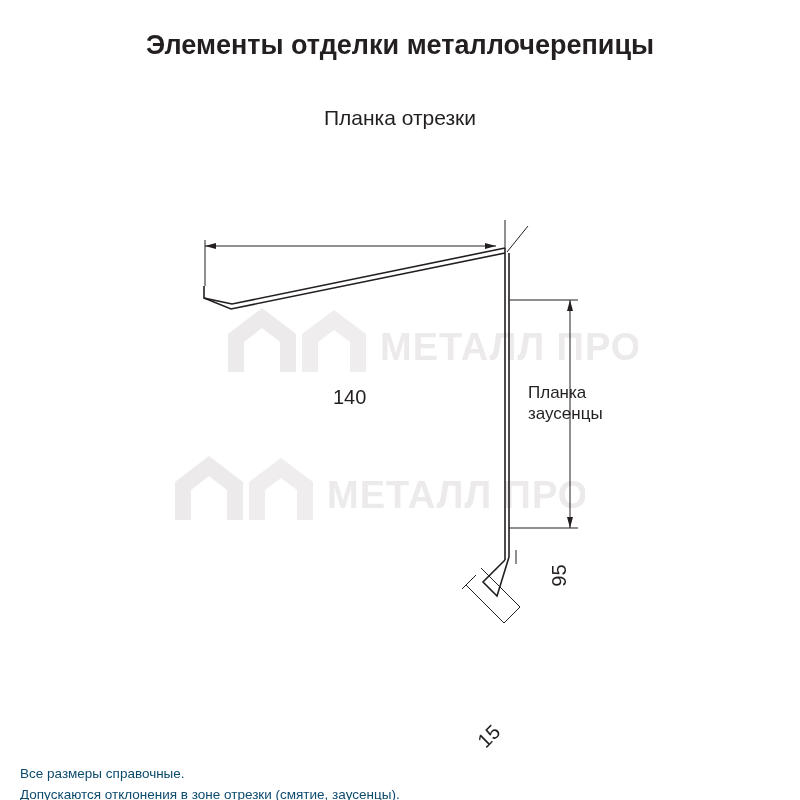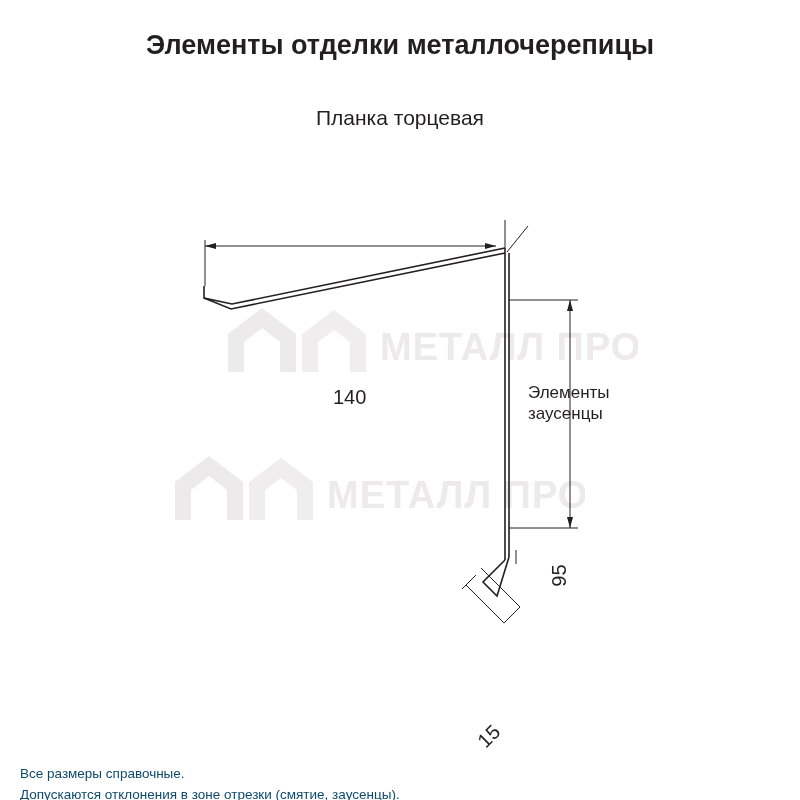--- a/index.html
+++ b/index.html
@@ -96,21 +96,21 @@
     transform: rotate(-45deg);
     transform-origin: center center;
   }
 </style>
 </head>
 <body>
 
 <div class="page">
 
   <div class="title">Элементы отделки металлочерепицы</div>
-  <div class="subtitle1">Планка торцевая</div>
+  <div class="subtitle1">Планка отрезки</div>
 
   <div class="drawing">
 
     <svg class="wm" style="left:218px; top:120px;" width="420" height="100" viewBox="0 0 420 100">
       <g fill="#eceaea">
         <path d="M10,78 L10,40 L44,14 L78,40 L78,78 L62,78 L62,48 L44,34 L26,48 L26,78 Z"></path>
         <path d="M84,78 L84,40 L116,16 L148,40 L148,78 L132,78 L132,48 L116,36 L100,48 L100,78 Z" opacity="0.85"></path>
         <text x="162" y="66" font-family="Liberation Sans, sans-serif" font-size="38" font-weight="bold" letter-spacing="1">МЕТАЛЛ ПРОФИЛЬ</text>
       </g>
     </svg>
@@ -164,21 +164,21 @@
 
       <g stroke="#231f20" stroke-width="1" fill="none">
         <line x1="507" y1="78" x2="528" y2="52"></line>
       </g>
     </svg>
 
     <div class="lbl lbl-120">140</div>
     <div class="lbl lbl-95">95</div>
     <div class="lbl lbl-15">15</div>
     <div class="lbl lbl-face">
-      <span>Элементы</span><br>
+      <span>Планка</span><br>
       <span>заусенцы</span>
     </div>
   </div>
 
   <div class="footnote l1">Все размеры справочные.</div>
   <div class="footnote l2">Допускаются отклонения в зоне отрезки (смятие, заусенцы).</div>
 
 </div>
 
 </body></html>

